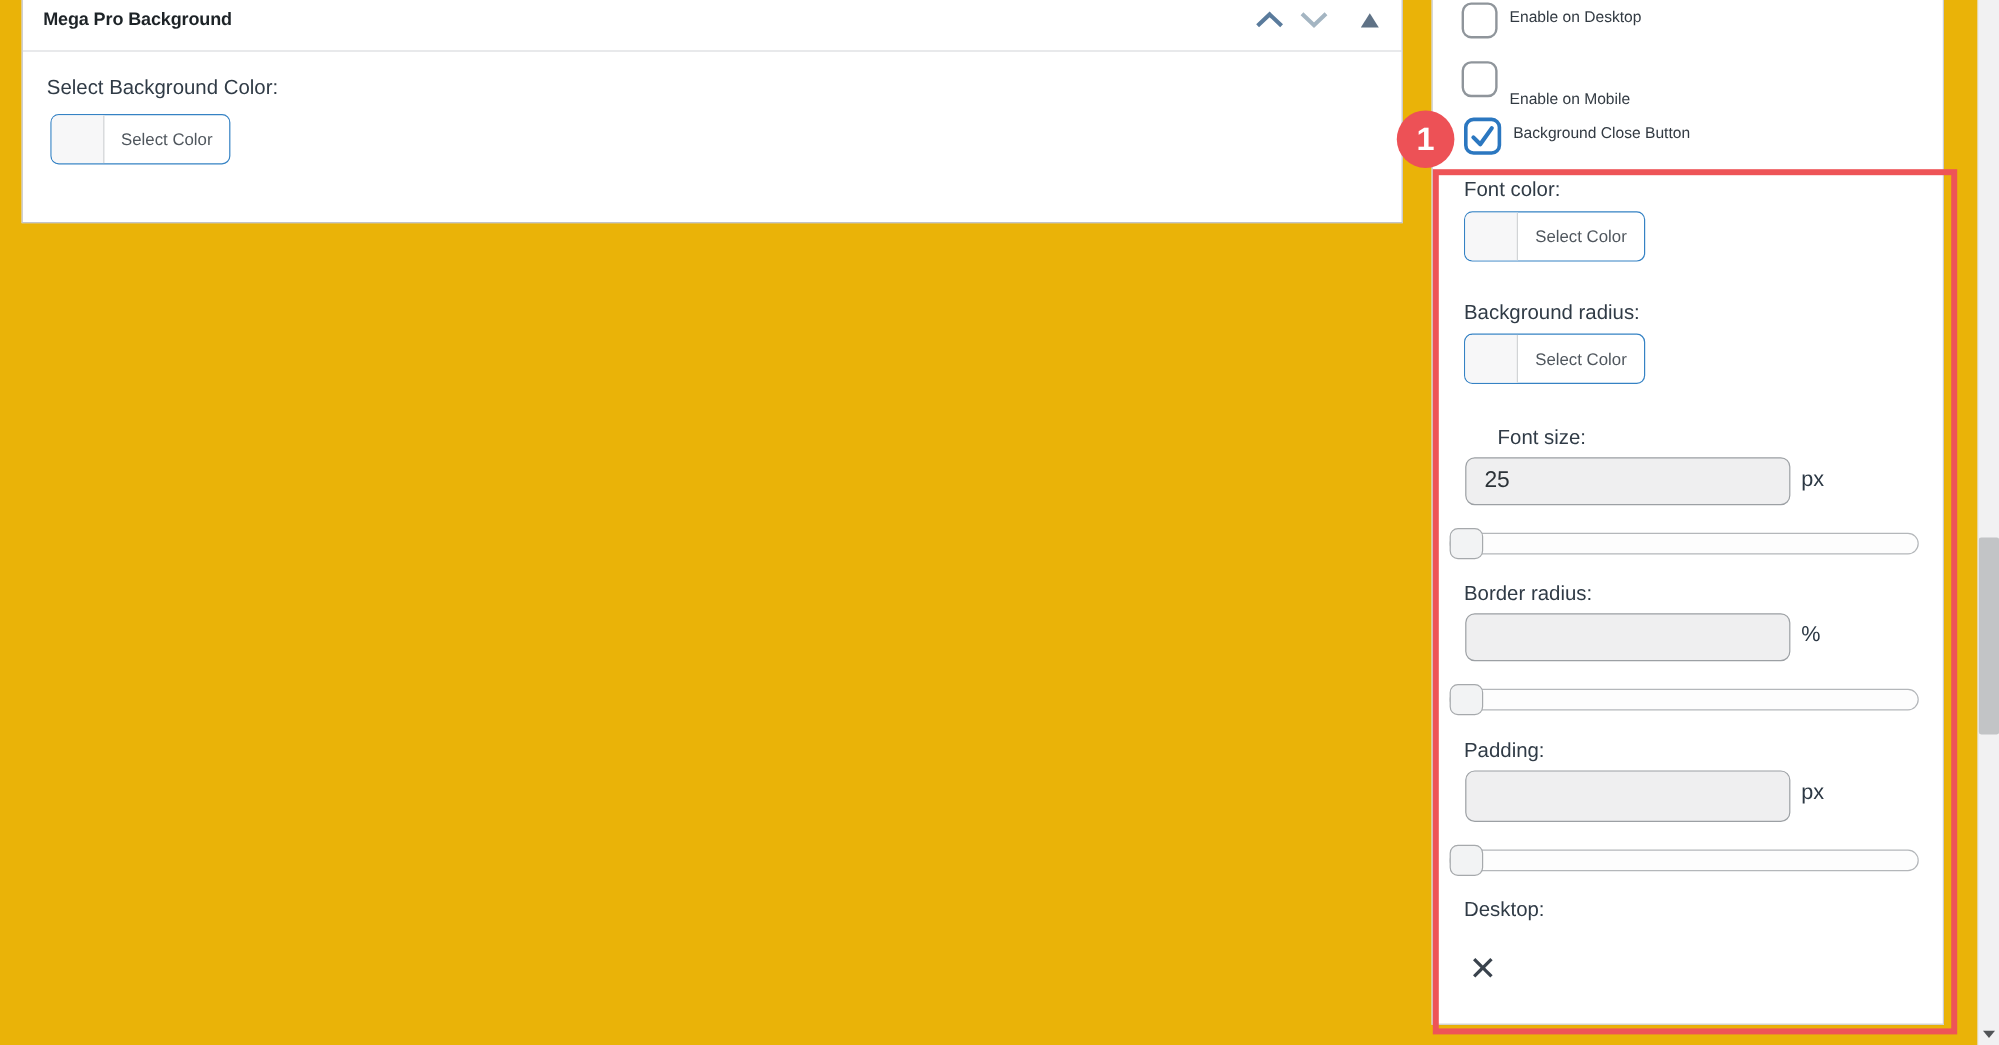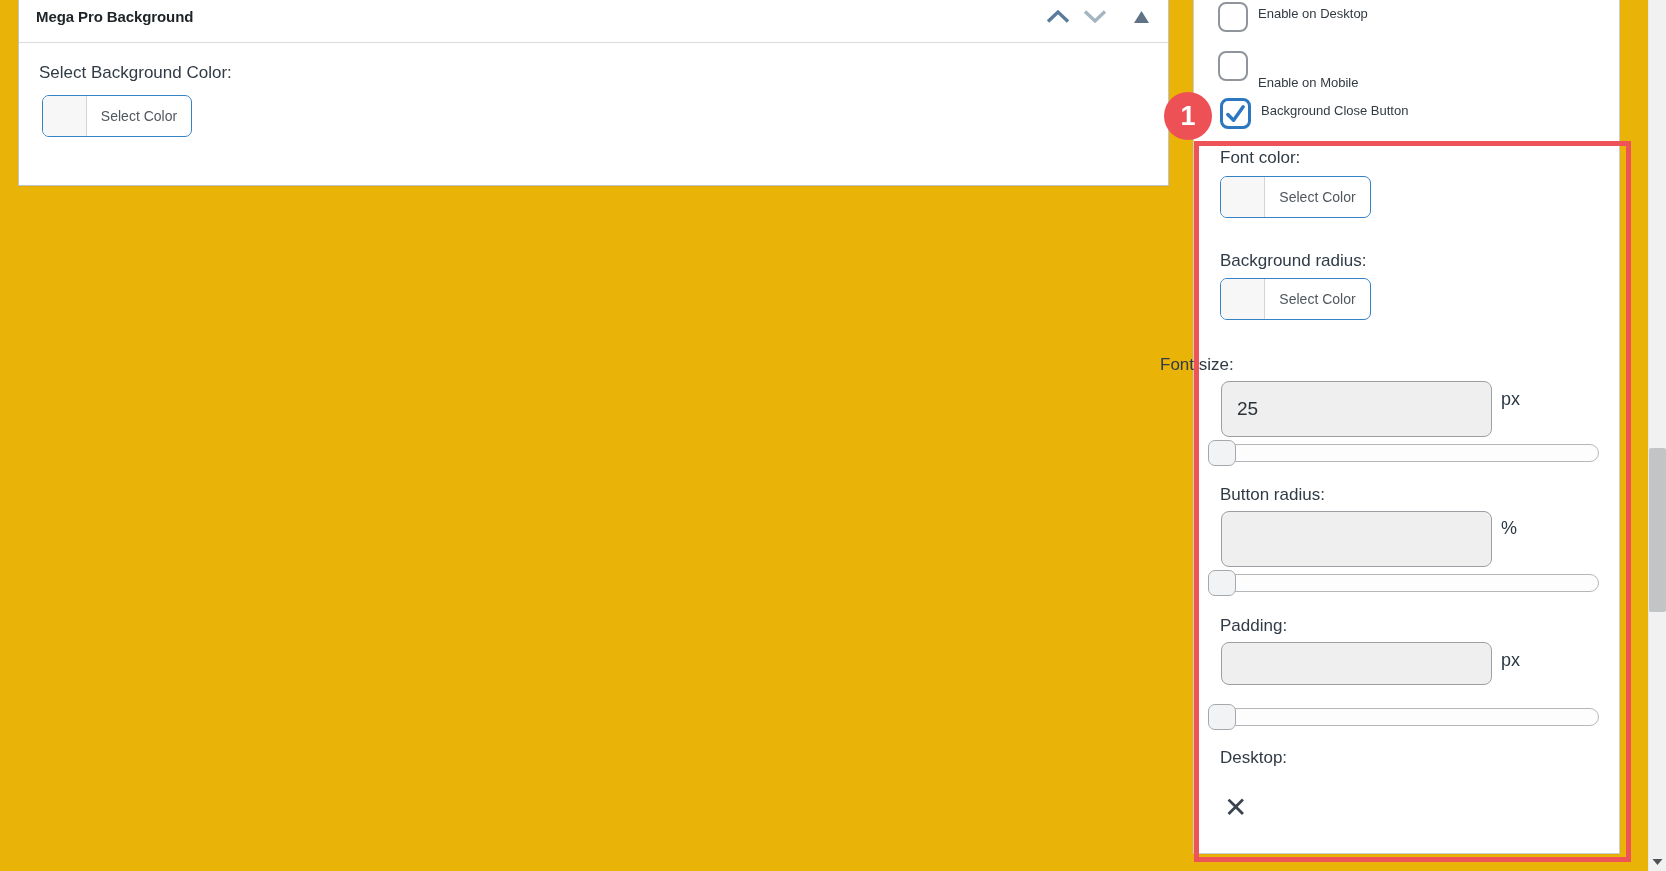--- a/index.html
+++ b/index.html
@@ -72,21 +72,21 @@
     font-size:27px;font-weight:600;line-height:48px;text-align:center;
     z-index:6;
   }
   .red-box{
     position:absolute;left:1194px;top:141px;width:437px;height:721px;
     border:5px solid #ee5457;box-sizing:border-box;z-index:4;
     pointer-events:none;
   }
   
   .num-input{
-    position:absolute;width:271px;height:56px;box-sizing:border-box;
+    position:absolute;width:271px;height:40px;box-sizing:border-box;
     background:#efeff0;border:1px solid #9ca0a4;border-radius:8px;
     font-family:"Liberation Sans", sans-serif;
     font-size:19px;color:#2c3338;padding:0 0 0 15px;outline:none;
   }
   .unit{
     position:absolute;font-size:18px;color:#2c3844;white-space:nowrap;
   }
   .slider-track{
     position:absolute;width:391px;height:18px;box-sizing:border-box;
     background:#fdfdfd;border:1px solid #b4b7ba;border-radius:10px;cursor:pointer;
@@ -167,27 +167,27 @@
     <span class="swatch"></span>
     <span class="cbtn-label">Select Color</span>
   </button>
 
   <span class="field-label panel-item" style="left:1220px;top:251px;">Background radius:</span>
   <button class="color-btn panel-item" style="left:1220px;top:278px;width:151px;">
     <span class="swatch"></span>
     <span class="cbtn-label">Select Color</span>
   </button>
 
-  <span class="field-label panel-item" style="left:1160px;top:355px;">Font size:</span>
+  <span class="field-label panel-item" style="left:1248px;top:355px;">Font size:</span>
   <input class="num-input panel-item" style="left: 1221px; top: 381px;" value="25">
   <span class="unit panel-item" style="left:1501px;top:389px;">px</span>
   <div class="slider-track panel-item" style="left:1208px;top:444px;"></div>
   <div class="slider-thumb panel-item" style="left:1208px;top:440px;"></div>
 
-  <span class="field-label panel-item" style="left:1220px;top:485px;">Button radius:</span>
+  <span class="field-label panel-item" style="left:1220px;top:485px;">Border radius:</span>
   <input class="num-input panel-item" style="left: 1221px; top: 511px;" value="">
   <span class="unit panel-item" style="left:1501px;top:518px;">%</span>
   <div class="slider-track panel-item" style="left:1208px;top:574px;"></div>
   <div class="slider-thumb panel-item" style="left:1208px;top:570px;"></div>
 
   <span class="field-label panel-item" style="left:1220px;top:616px;">Padding:</span>
   <input class="num-input panel-item" style="left: 1221px; top: 642px; height: 43px;" value="">
   <span class="unit panel-item" style="left:1501px;top:650px;">px</span>
   <div class="slider-track panel-item" style="left:1208px;top:708px;"></div>
   <div class="slider-thumb panel-item" style="left:1208px;top:704px;"></div>

